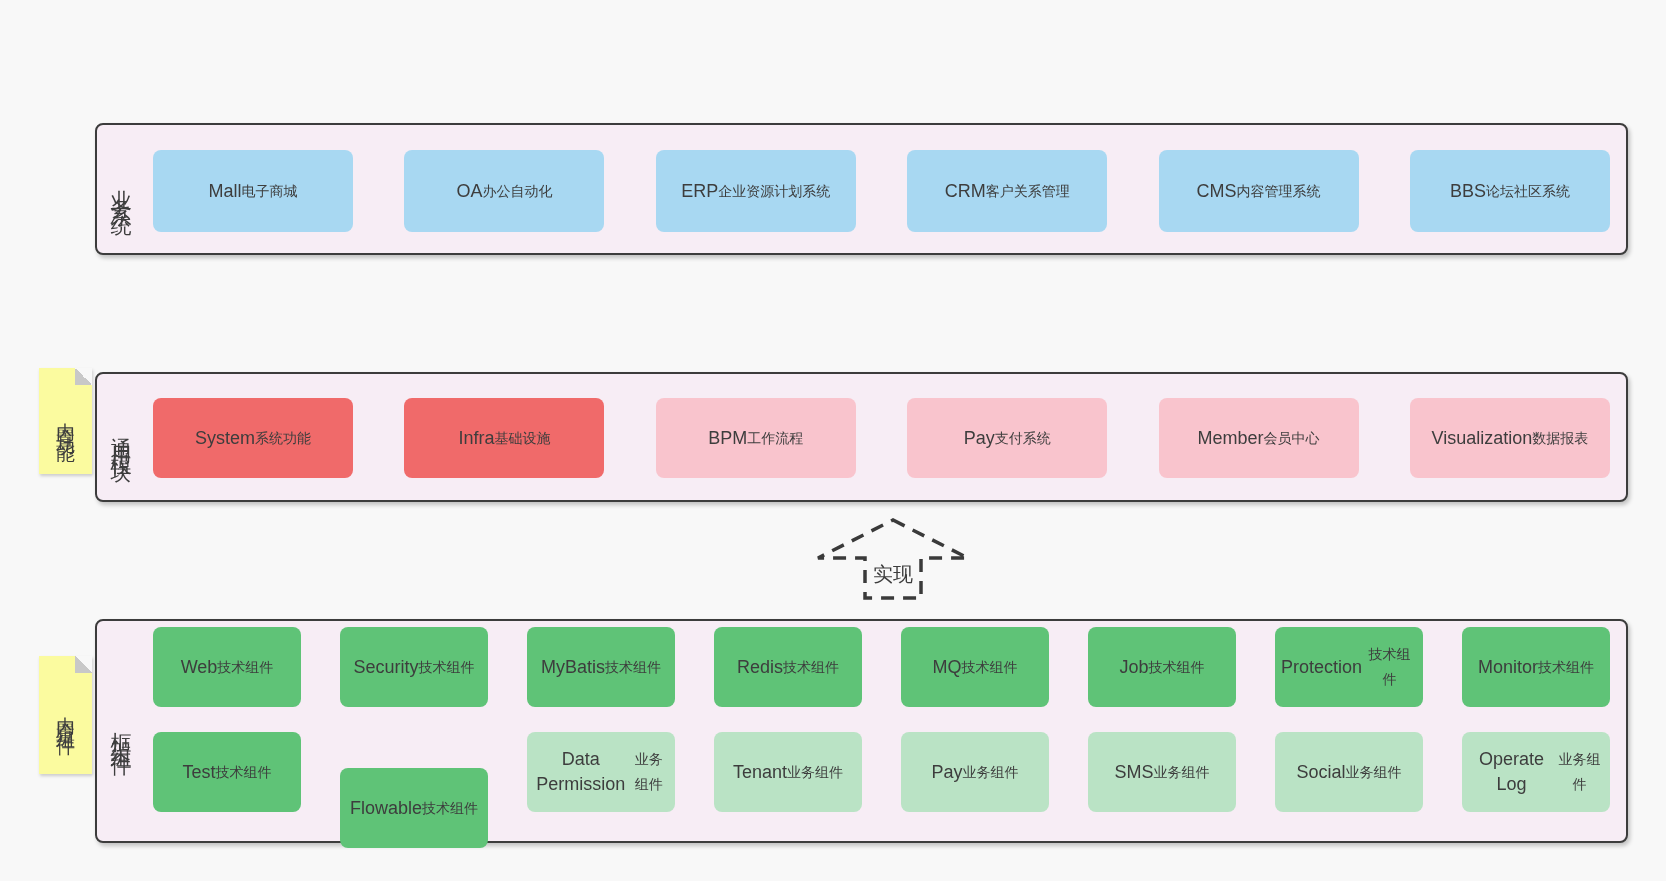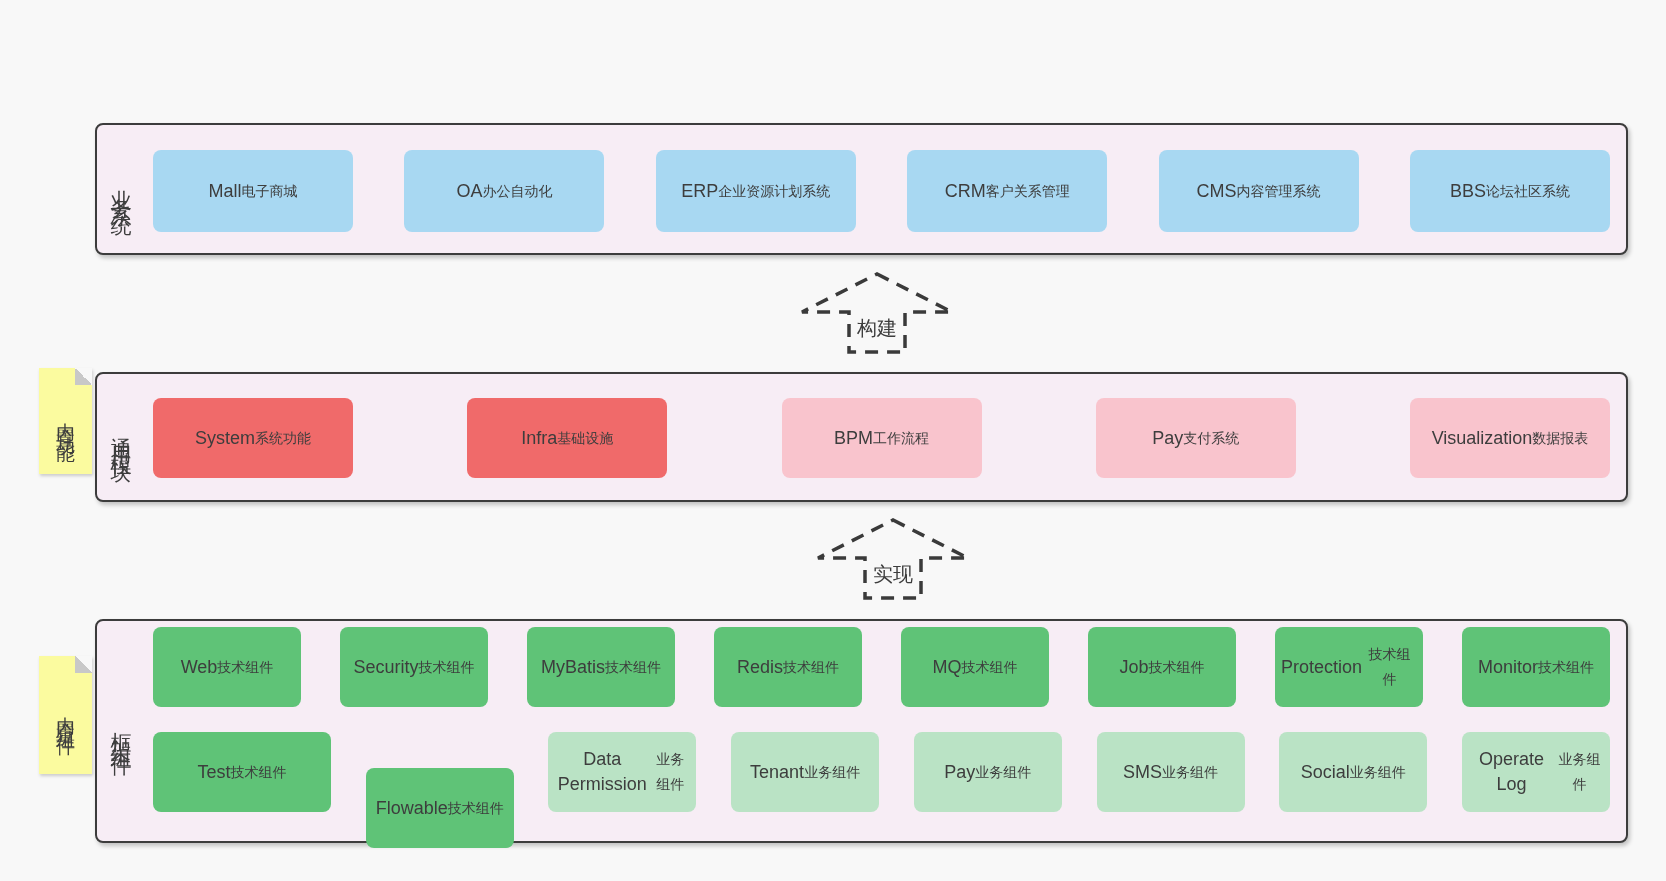--- a/index.html
+++ b/index.html
@@ -73,26 +73,20 @@
 
   .arrow { position:absolute; width:170px; height:84px; }
   .arrow svg { display:block; }
   .arrow text { font-family:"Liberation Sans", sans-serif; }
 </style>
 </head>
 <body>
 
 <div id="canvas">
 
-  <div class="arrow" style="left:792px; top:271px;">
-    <svg width="170" height="84" viewBox="0 0 170 84">
-      <polygon points="85,3 160,41 113,41 113,81 57,81 57,41 10,41" fill="none" stroke="#3a3a3a" stroke-width="3.5" stroke-dasharray="13 9"></polygon>
-      <text x="85" y="64" text-anchor="middle" font-size="20" fill="#3d3d3d">构建</text>
-    </svg>
-  </div>
 
   <div class="arrow" style="left:808px; top:517px;">
     <svg width="170" height="84" viewBox="0 0 170 84">
       <polygon points="85,3 160,41 113,41 113,81 57,81 57,41 10,41" fill="none" stroke="#3a3a3a" stroke-width="3.5" stroke-dasharray="13 9"></polygon>
       <text x="85" y="64" text-anchor="middle" font-size="20" fill="#3d3d3d">实现</text>
     </svg>
   </div>
 
 <section class="layer" style="top: 123px; height: 132px;">
       <div class="side-label">业务系统</div>
@@ -137,20 +131,24 @@
             <div class="box-name">Infra</div>
             <div class="box-desc">基础设施</div>
           </div>
           <div class="box v-pink" style="width: 200px; height: 80px;">
             <div class="box-name">BPM</div>
             <div class="box-desc">工作流程</div>
           </div>
           <div class="box v-pink" style="width: 200px; height: 80px;">
             <div class="box-name">Pay</div>
             <div class="box-desc">支付系统</div>
+          </div>
+          <div class="box v-pink" style="width: 200px; height: 80px;">
+            <div class="box-name">Member</div>
+            <div class="box-desc">会员中心</div>
           </div>
           <div class="box v-pink" style="width: 200px; height: 80px;">
             <div class="box-name">Visualization</div>
             <div class="box-desc">数据报表</div>
           </div>
         </div>
       </div>
     </section>
     <div class="tag" style="top: 368px; height: 106px;">
       <div class="tag-fold"></div>
@@ -187,21 +185,21 @@
           <div class="box v-green" style="width: 148px; height: 80px;">
             <div class="box-name">Protection</div>
             <div class="box-desc">技术组件</div>
           </div>
           <div class="box v-green" style="width: 148px; height: 80px;">
             <div class="box-name">Monitor</div>
             <div class="box-desc">技术组件</div>
           </div>
         </div>
         <div class="row">
-          <div class="box v-green" style="width: 178px; height: 80px;">
+          <div class="box v-green" style="width: 148px; height: 80px;">
             <div class="box-name">Test</div>
             <div class="box-desc">技术组件</div>
           </div>
           <div class="box v-green" style="width: 148px; height: 80px; margin-top: 36px;">
             <div class="box-name">Flowable</div>
             <div class="box-desc">技术组件</div>
           </div>
           <div class="box v-light-green" style="width: 148px; height: 80px;">
             <div class="box-name">Data Permission</div>
             <div class="box-desc">业务组件</div>

